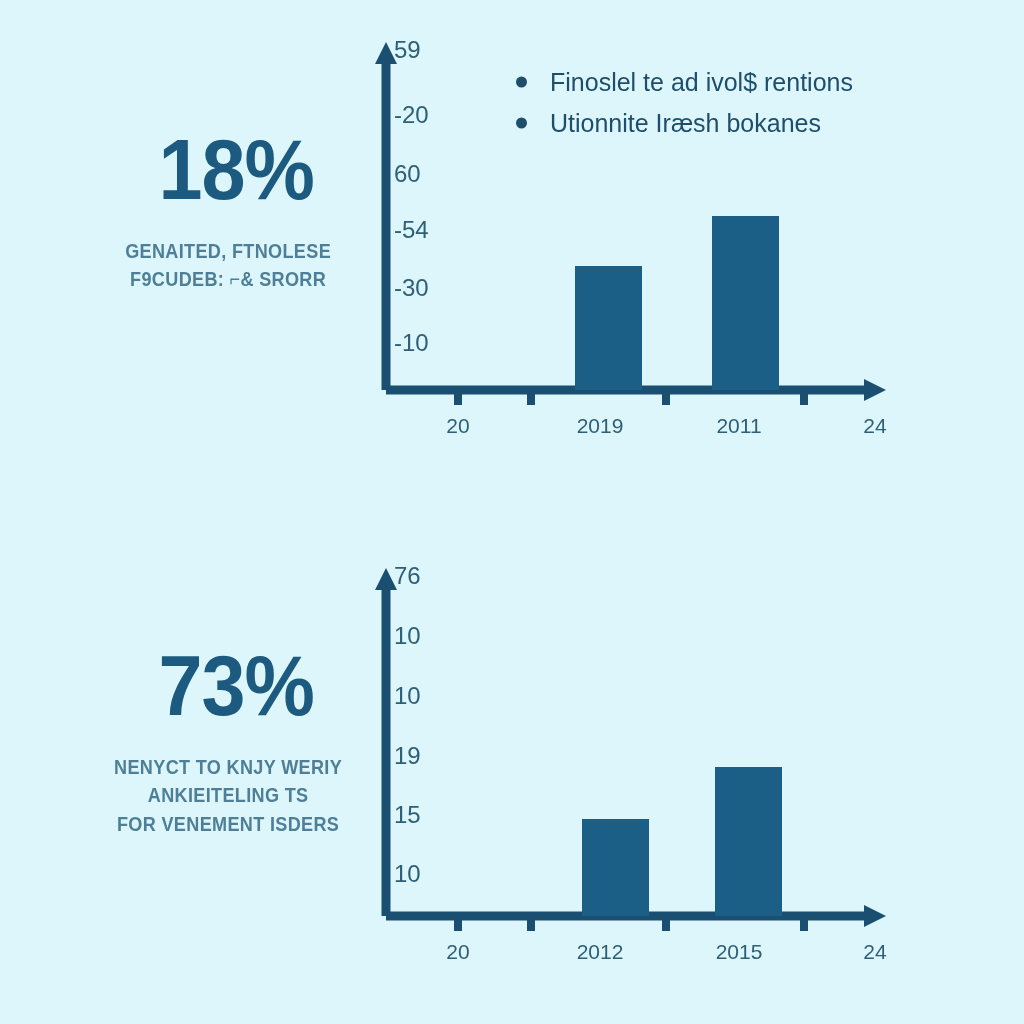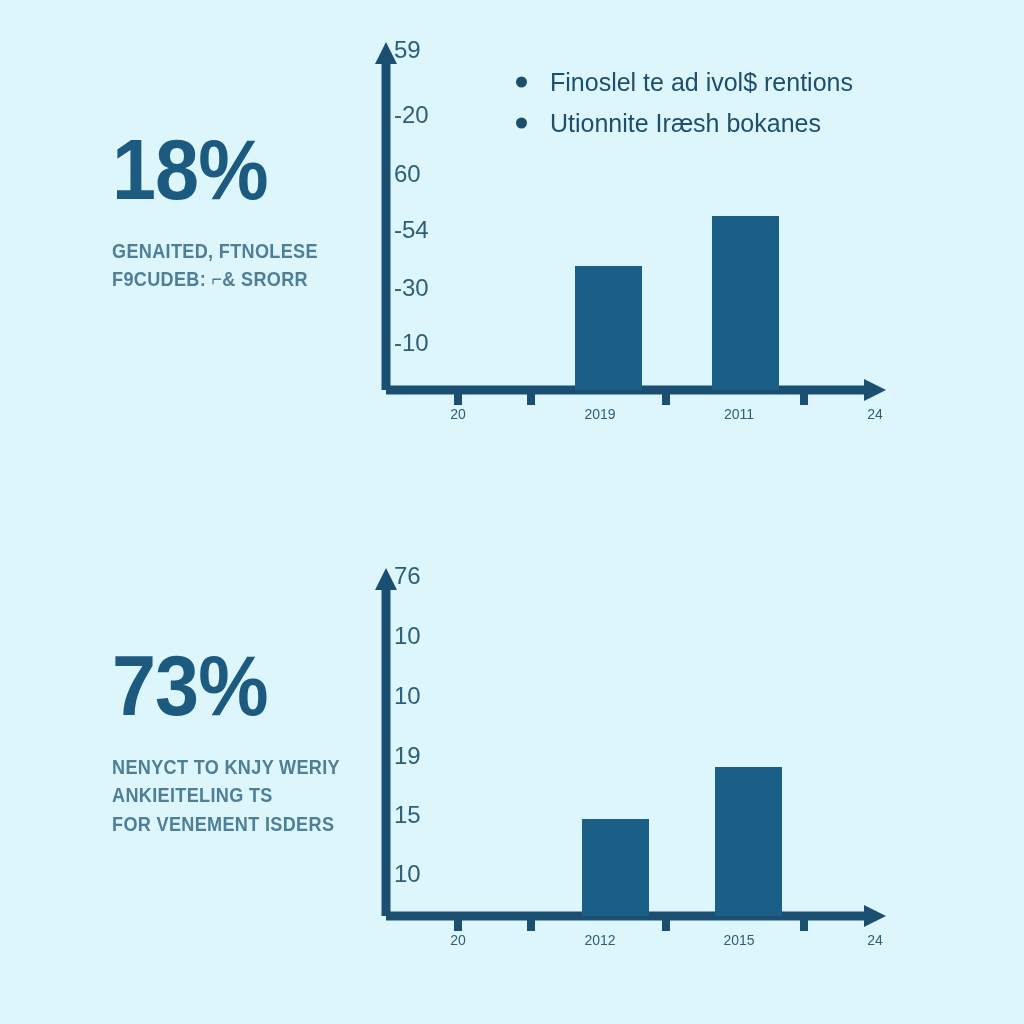--- a/index.html
+++ b/index.html
@@ -22,20 +22,21 @@
     height: 512px;
   }
   #panel-top { top: 0; }
   #panel-bottom { top: 512px; }
 
   
   .stat-block {
     position: absolute;
     left: 112px;
     width: 270px;
+    text-align: center;
   }
   #panel-top .stat-block { top: 128px; }
   #panel-bottom .stat-block { top: 132px; }
 
   .stat-value {
     font-family: "Liberation Sans Narrow", "Liberation Sans", sans-serif;
     font-size: 86px;
     font-weight: bold;
     line-height: 0.96;
     color: #1c5a80;
@@ -83,22 +84,22 @@
     left: 22px;
     font-size: 24px;
     color: #2d5f77;
     font-family: "Liberation Sans", sans-serif;
     white-space: nowrap;
   }
 
   
   .xtick {
     position: absolute;
-    top: 368px;
-    font-size: 14px;
+    top: 376px;
+    font-size: 21px;
     color: #2d5f77;
     font-family: "Liberation Sans", sans-serif;
     transform: translateX(-50%);
     white-space: nowrap;
   }
 
   
   .legend {
     position: absolute;
     left: 508px;

